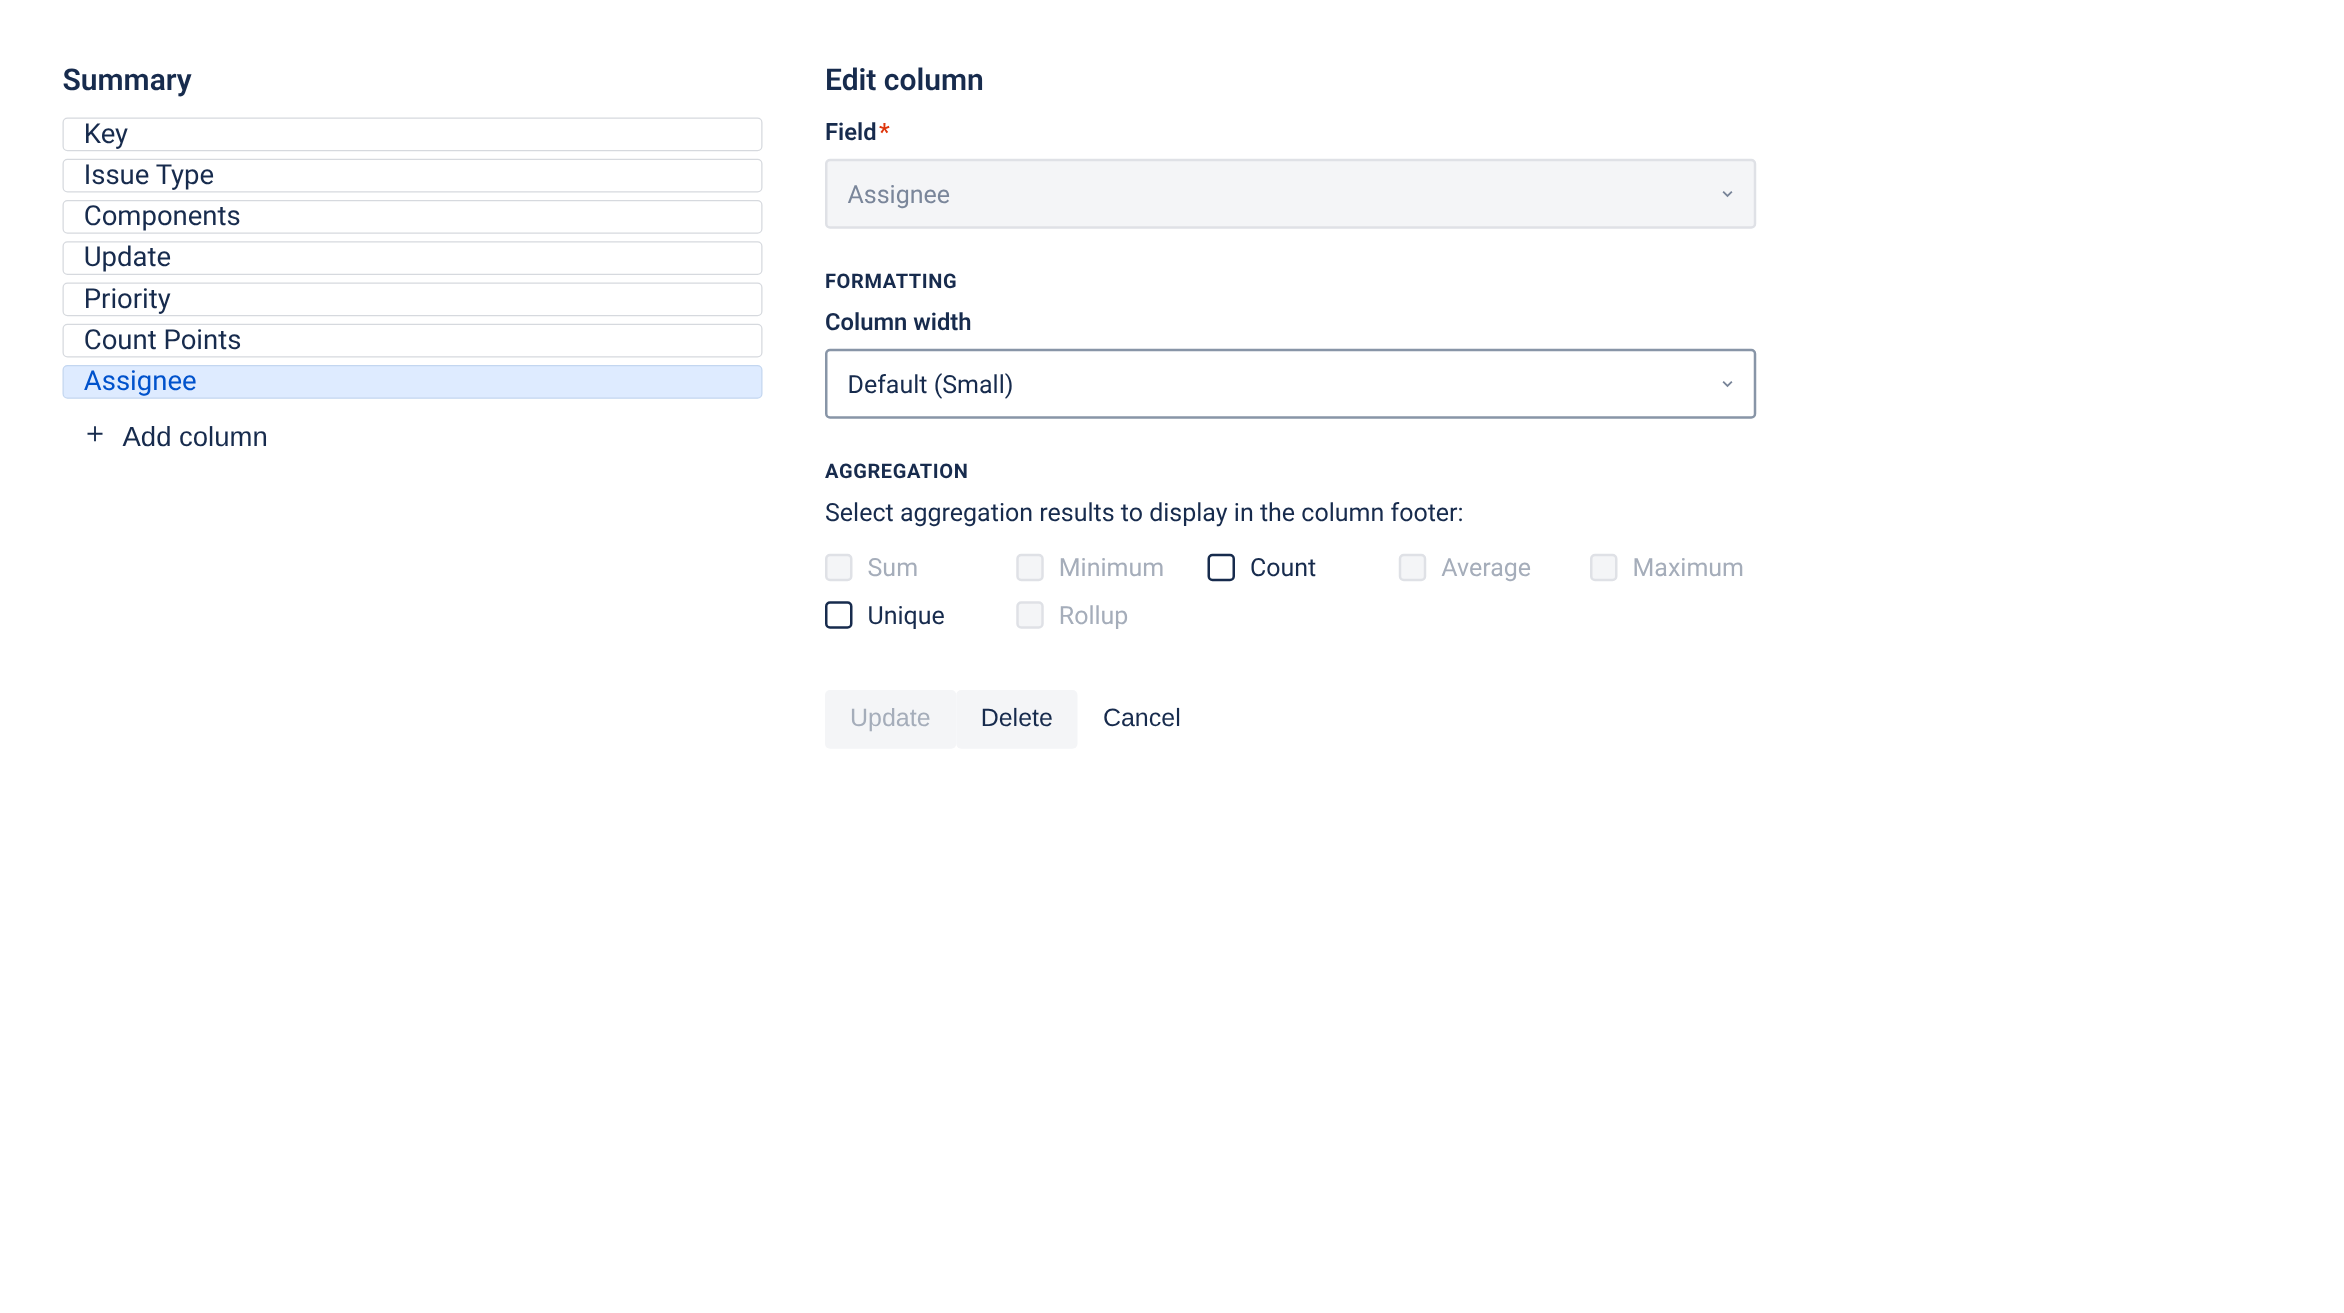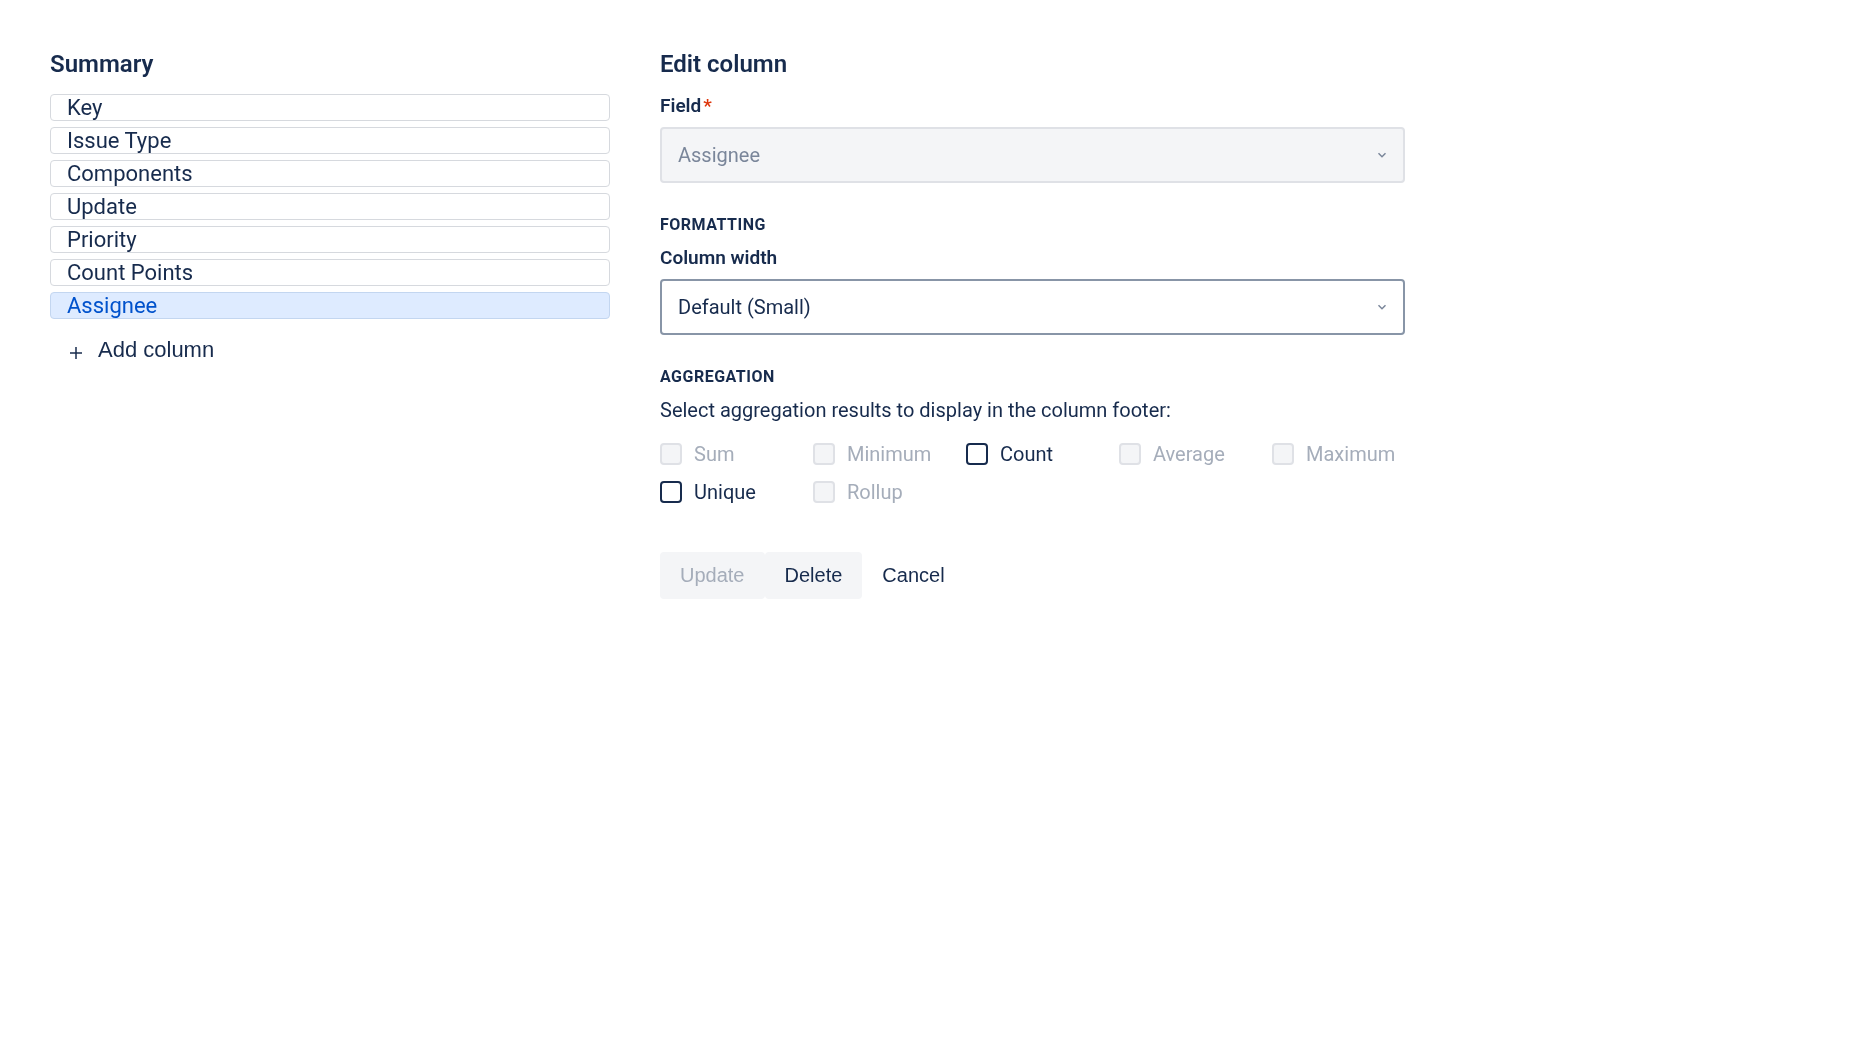--- a/index.html
+++ b/index.html
@@ -40,21 +40,21 @@
       background: #ffffff;
       cursor: pointer;
     }
     .column-item.selected {
       background: #deebff;
       border-color: #c3d6f0;
       color: #0052cc;
     }
     .add-column-btn {
       display: flex;
-      align-items: flex-end;
+      align-items: flex-start;
       gap: 12px;
       padding: 12px 16px;
       margin-top: 4px;
       font-size: 22px;
       color: #172b4d;
       background: none;
       border: none;
       cursor: pointer;
     }
     .plus-icon {

